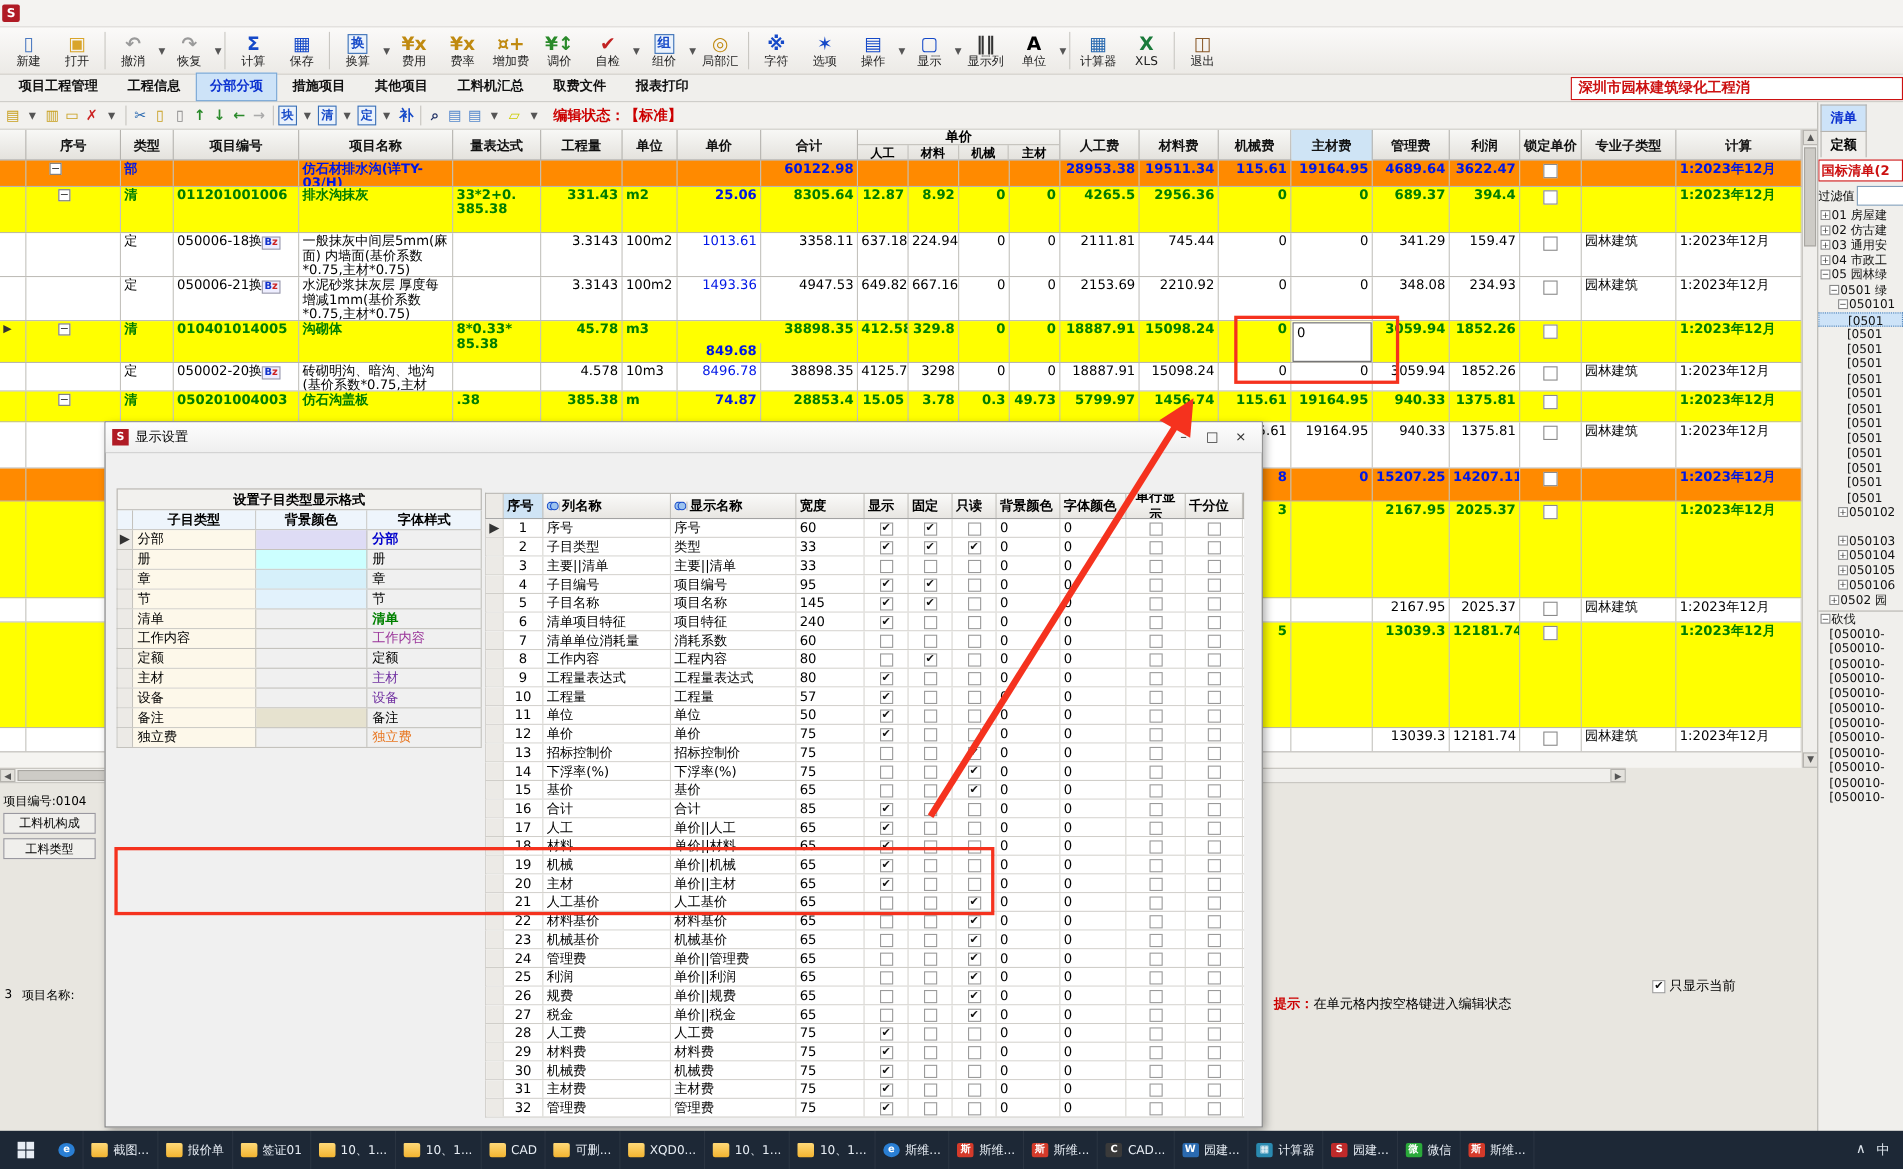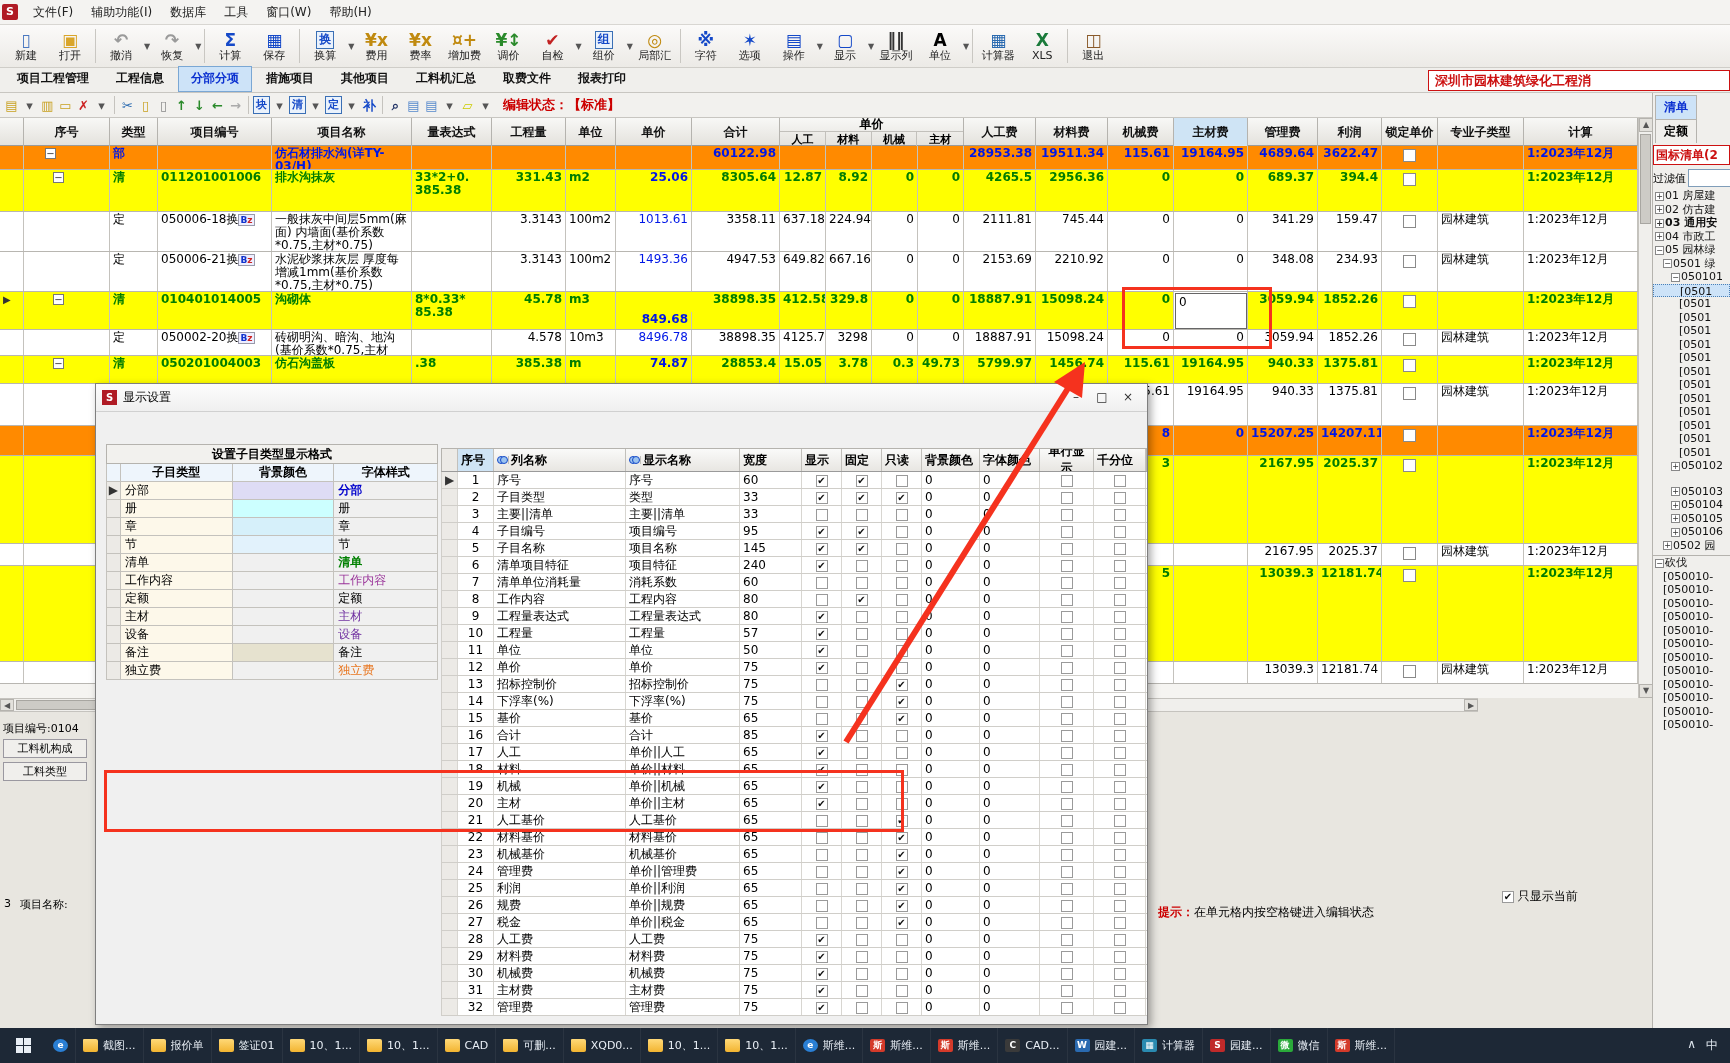--- a/index.html
+++ b/index.html
@@ -79,21 +79,21 @@
 .dl3{width:104px;}
 .dlhead div{background:#eef5fc !important;font-weight:bold;text-align:center;}
 
 #dlg-right{position:absolute;left:345px;top:64px;}
 .drhead{display:flex;height:24px;background:linear-gradient(#fafaf9,#e8e6e2);border:1px solid #b5b3ae;border-bottom:1px solid #9a9a9a;}
 .drhead div{border-right:1px solid #c2c0bb;font-weight:bold;display:flex;align-items:center;justify-content:flex-start;padding:0 3px;font-size:12px;overflow:hidden;}
 .drrow{display:flex;height:17px;border-bottom:1px solid #d0cec9;border-left:1px solid #d0cec9;background:#fff;}
 .drrow div{border-right:1px solid #d8d6d1;overflow:hidden;padding:0 3px;line-height:16px;font-size:12px;white-space:nowrap;}
 .dc0{width:16px;text-align:center;background:#eceae6;padding:0 !important;font-size:9px;color:#333;}
 .dc1{width:36px;text-align:center;}
-.dc2{width:132px;}
+.dc2{width:116px;}
 .dc3{width:114px;}
 .dc4{width:62px;}
 .dc5,.dc6,.dc7{width:40px;text-align:center;}
 .dc8{width:58px;}
 .dc9{width:60px;}
 .dc10{width:54px;text-align:center;}
 .dc11{width:52px;text-align:center;}
 .cb2{display:inline-block;width:12px;height:12px;border:1px solid #9a9a9a;background:#fff;vertical-align:middle;line-height:10px;font-size:10px;text-align:center;color:#111;}
 .binoc{display:inline-block;width:12px;height:8px;margin-right:2px;position:relative;}
 .binoc::before,.binoc::after{content:"";position:absolute;width:6px;height:6px;border:1px solid #1549c8;border-radius:50%;top:0;background:#9cc3ef;}
@@ -126,28 +126,20 @@
 .hsep{height:18px;}
 #tip-line{z-index:60;font-size:12px;}
 #tip-line b{color:#cc0000;font-weight:bold;}
 #onlycur{z-index:60;font-size:12px;color:#000;white-space:nowrap;}
 </style>
 </head>
 <body>
 
 <div id="menubar" class="abs">
   <div id="applogo">S</div>
-  <div id="menu-items" style="display: flex;">
-      <div class="menu-item">文件(F)</div>
-      <div class="menu-item">辅助功能(I)</div>
-      <div class="menu-item">数据库</div>
-      <div class="menu-item">工具</div>
-      <div class="menu-item">窗口(W)</div>
-      <div class="menu-item">帮助(H)</div>
-    </div>
 </div>
 
 <div id="toolbar" class="abs">
     <div class="tbwrap">
       <div class="tb">
         <div class="ic" style="color: rgb(74, 120, 192);">▯</div>
         <div class="lb">新建</div>
       </div>
     </div>
     <div class="tbwrap">
@@ -732,21 +724,21 @@
     <span class="rtab active">清单</span><span class="rtab">定额</span>
   </div>
   <div id="gbq">国标清单(2</div>
   <div id="filter-row">
     <span style="white-space:nowrap;font-size:11px;">过滤值</span>
     <input id="filter-input" style="">
   </div>
   <div id="tree1">
       <div class="titem" style="padding-left: 2px;"><div class="tg">+</div>01 房屋建</div>
       <div class="titem" style="padding-left: 2px;"><div class="tg">+</div>02 仿古建</div>
-      <div class="titem" style="padding-left: 2px; font-weight: bold;"><div class="tg">+</div>03 通用安</div>
+      <div class="titem" style="padding-left: 2px;"><div class="tg">+</div>03 通用安</div>
       <div class="titem" style="padding-left: 2px;"><div class="tg">+</div>04 市政工</div>
       <div class="titem" style="padding-left: 2px;"><div class="tg">−</div>05 园林绿</div>
       <div class="titem" style="padding-left: 10px;"><div class="tg">−</div>0501 绿</div>
       <div class="titem" style="padding-left: 18px;"><div class="tg">−</div>050101</div>
       <div class="titem sel" style="padding-left: 26px;">[0501</div>
       <div class="titem" style="padding-left: 26px;">[0501</div>
       <div class="titem" style="padding-left: 26px;">[0501</div>
       <div class="titem" style="padding-left: 26px;">[0501</div>
       <div class="titem" style="padding-left: 26px;">[0501</div>
       <div class="titem" style="padding-left: 26px;">[0501</div>

